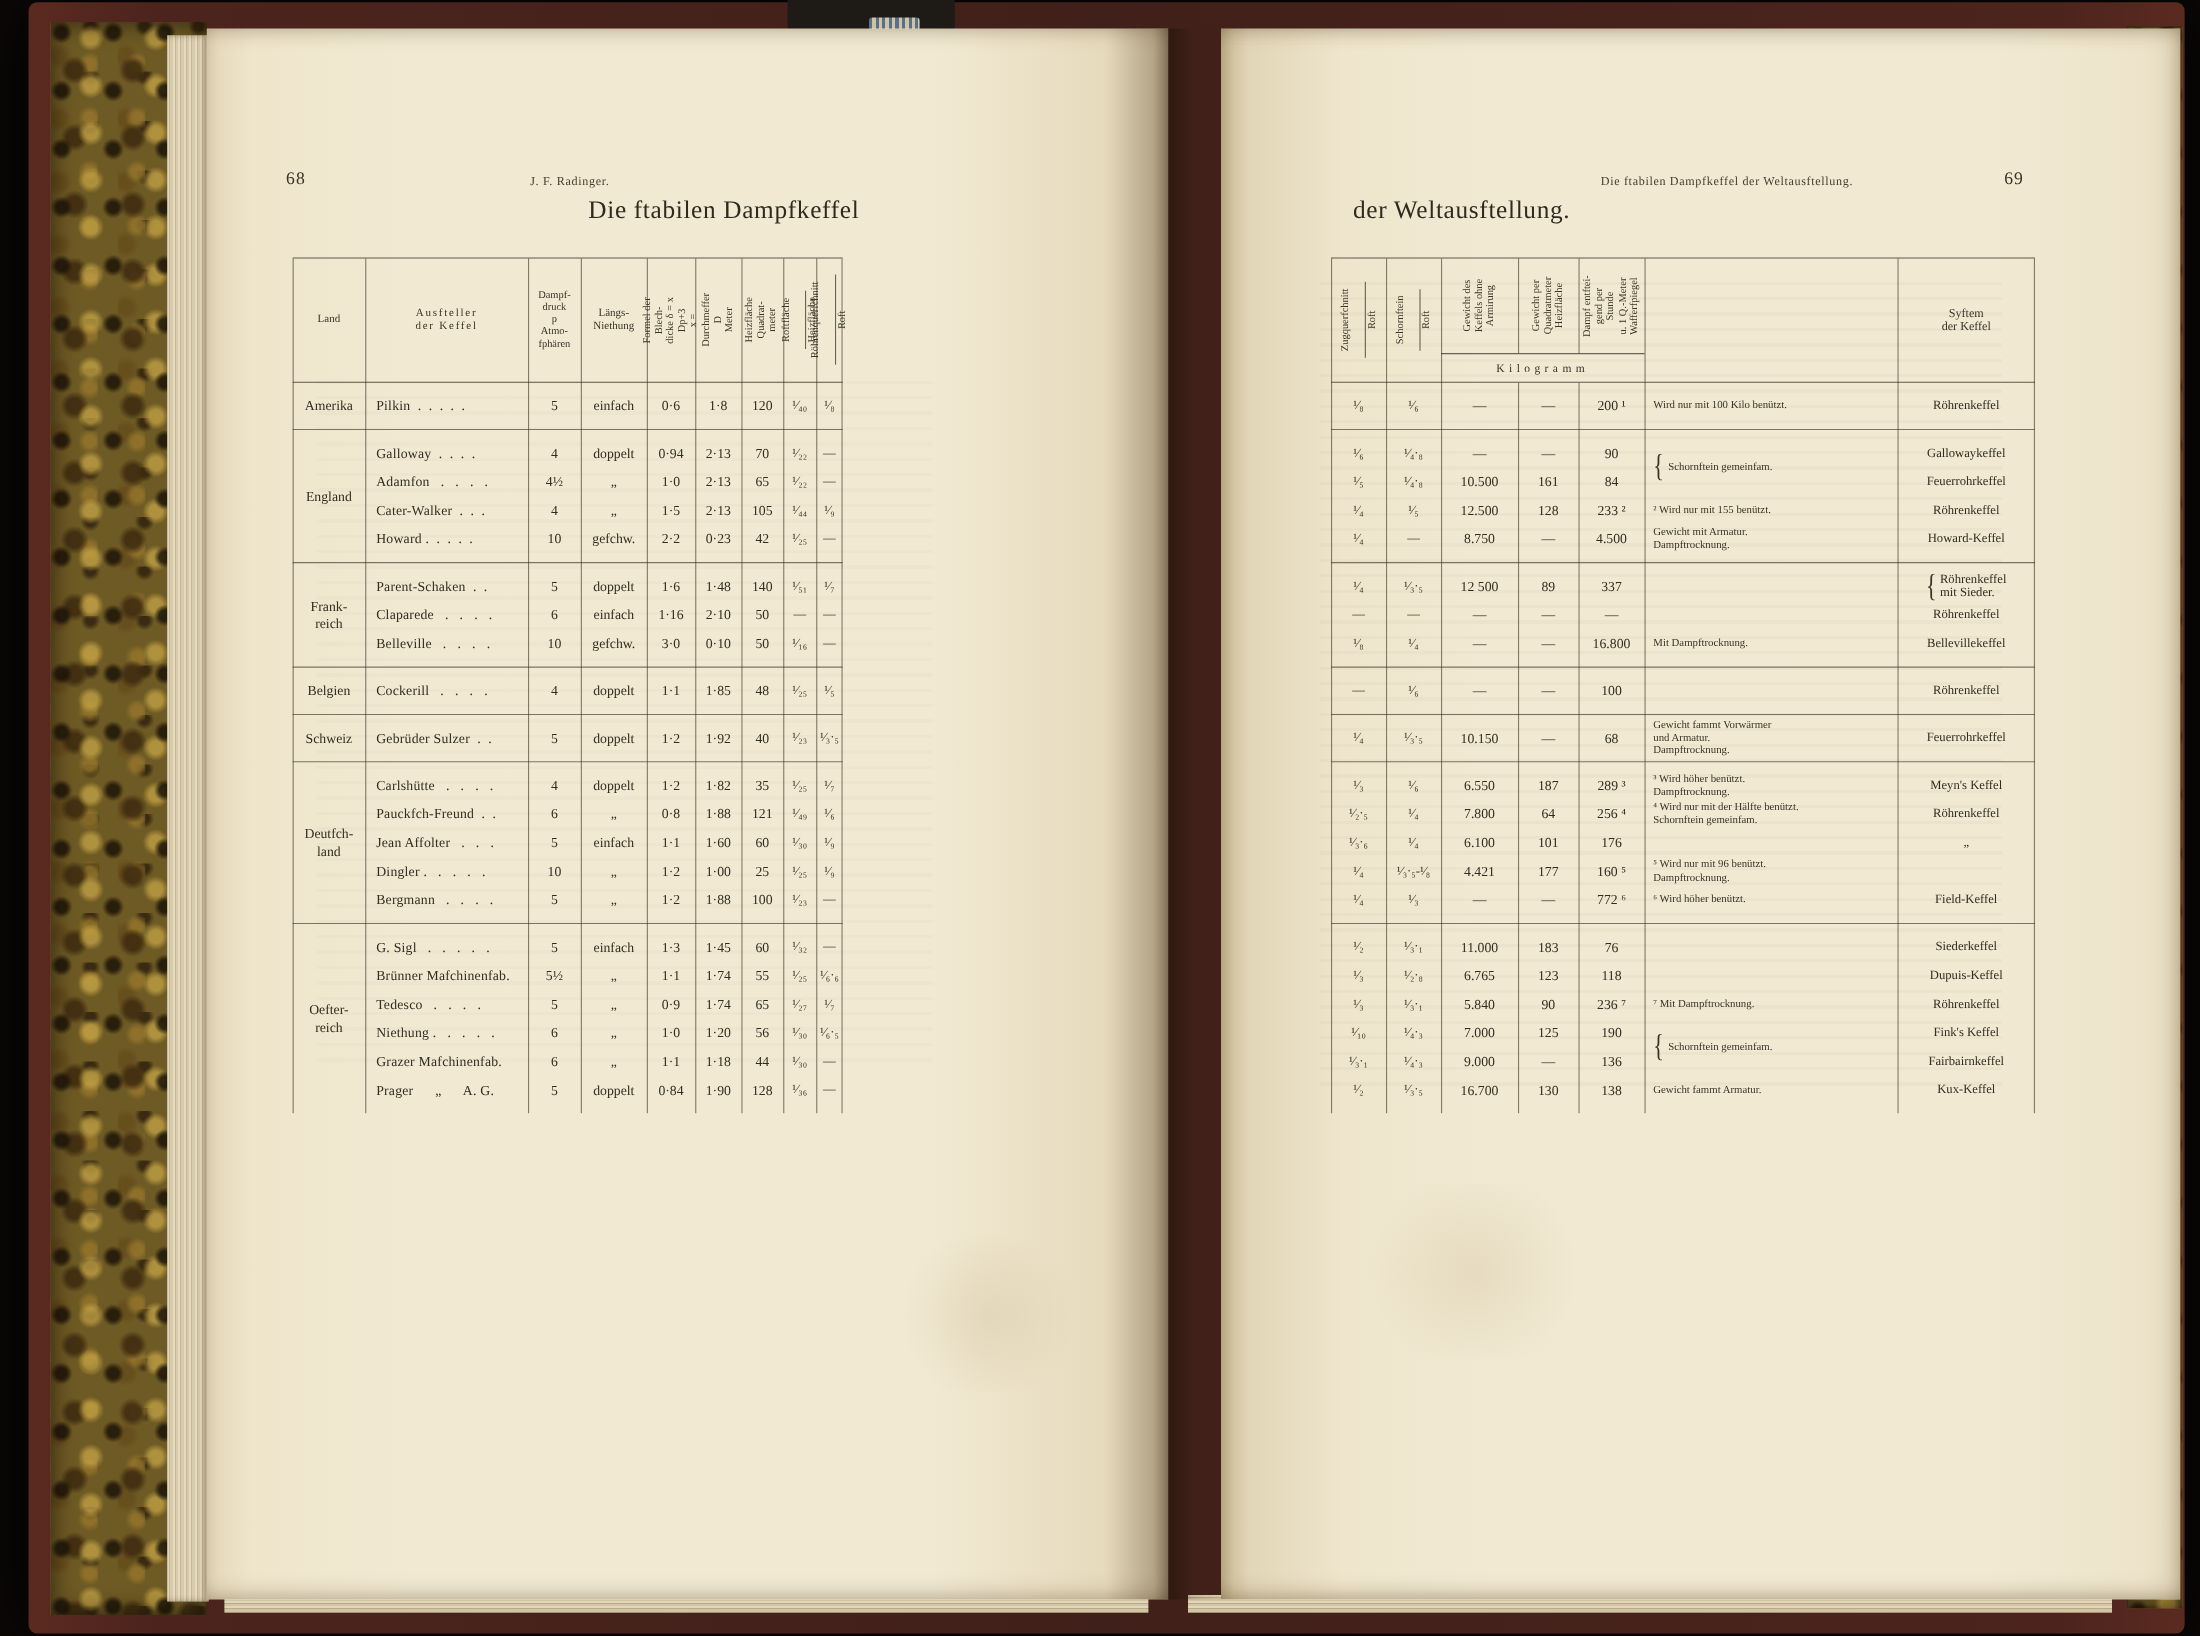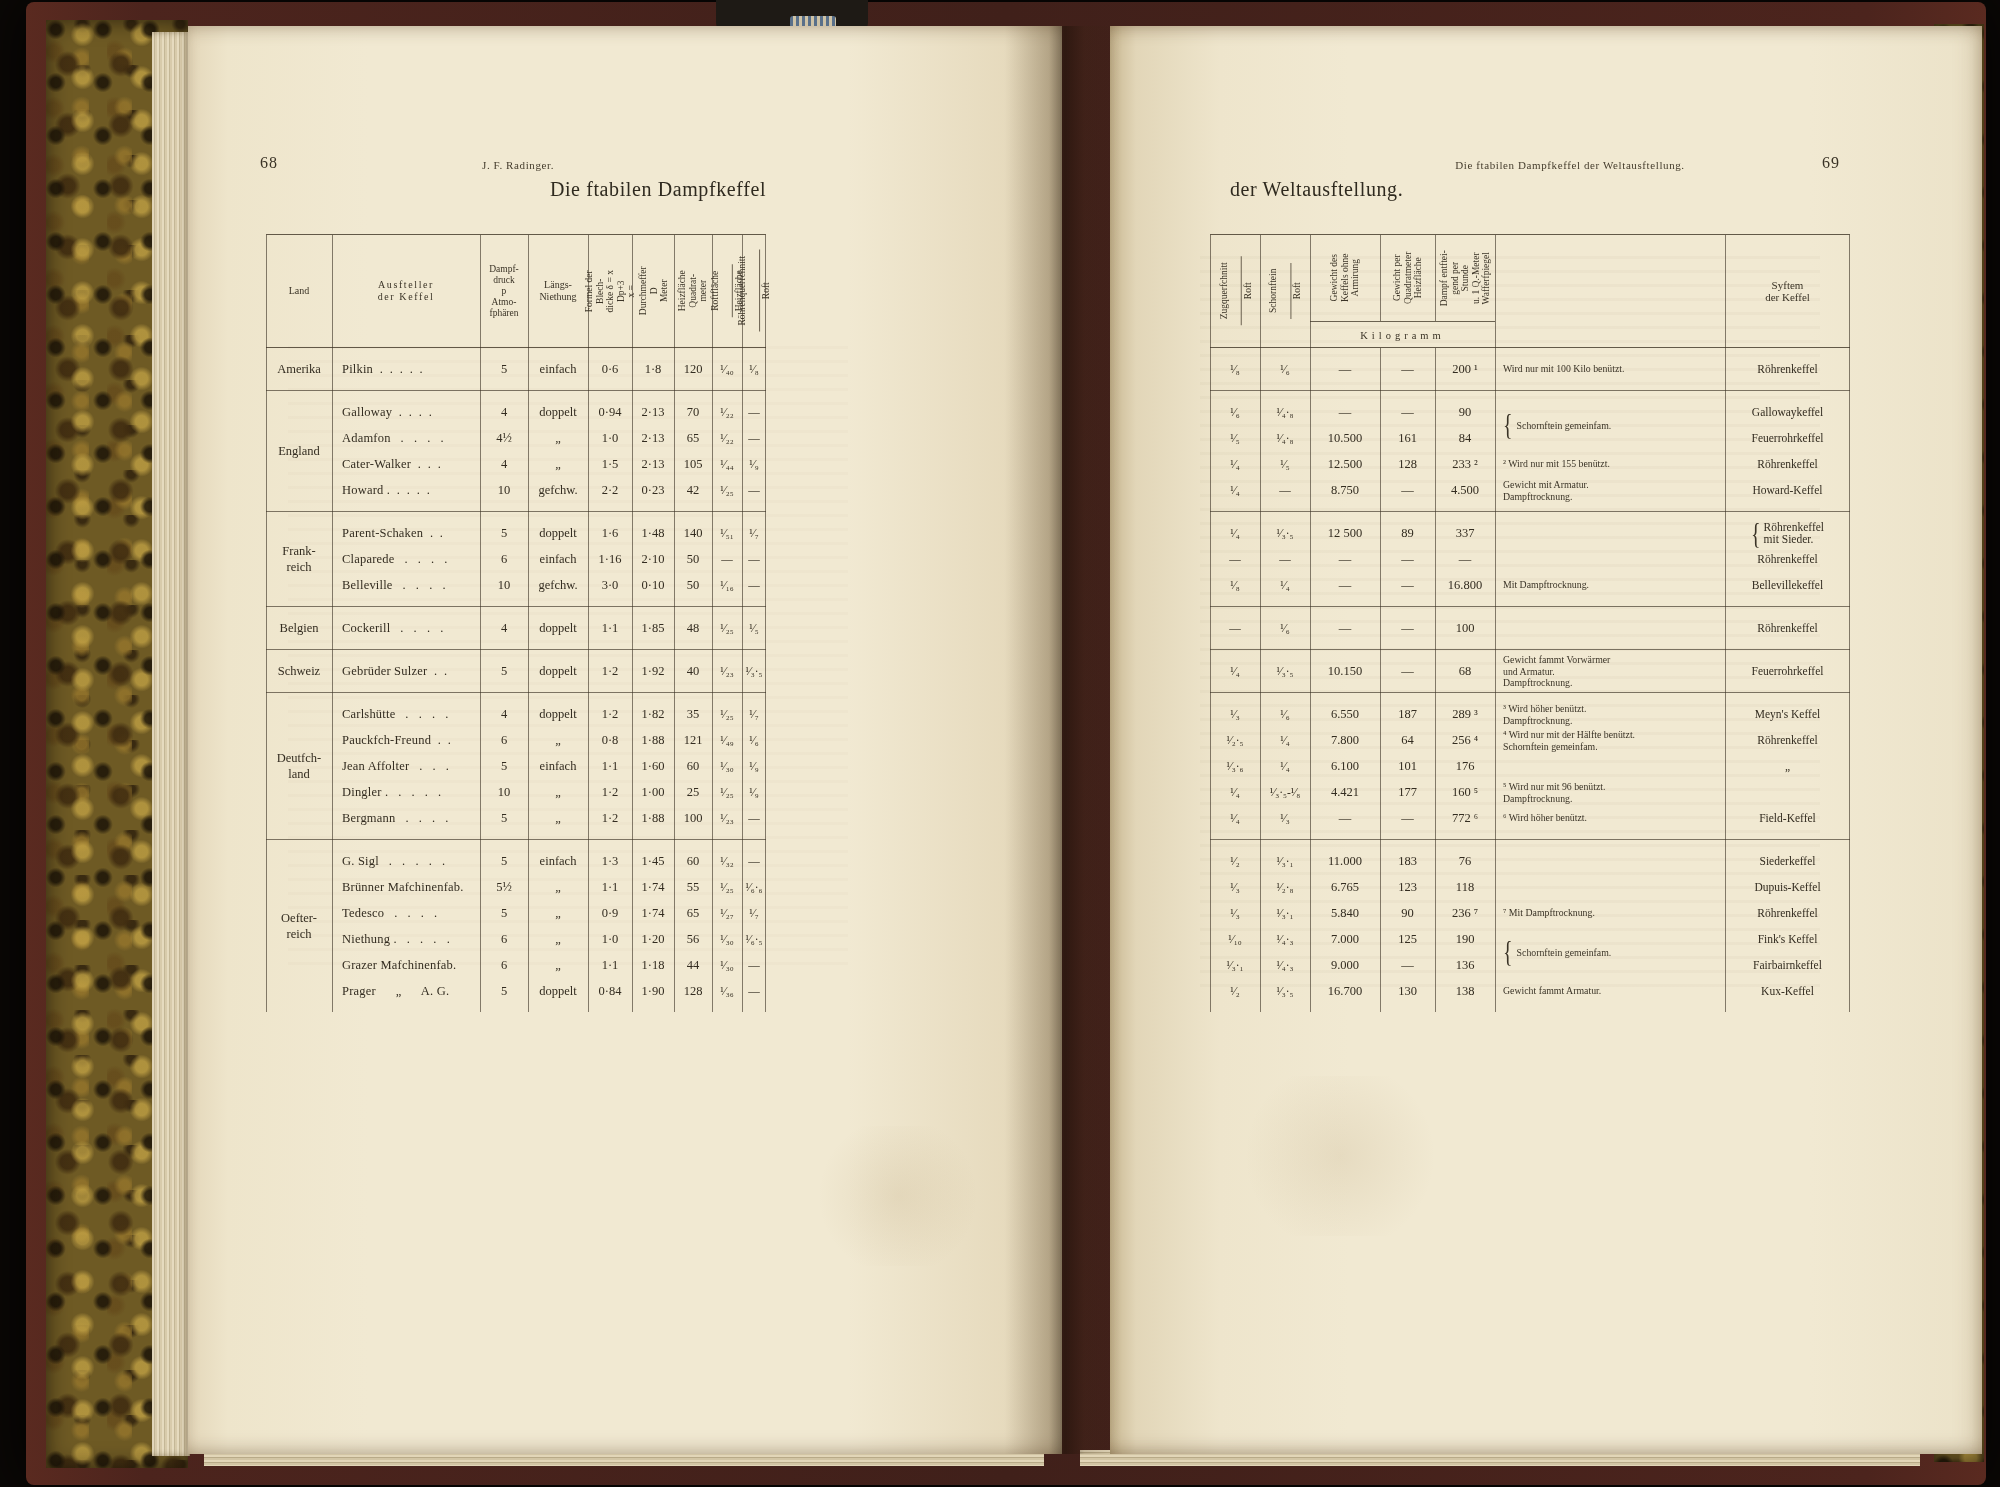--- a/index.html
+++ b/index.html
@@ -46,21 +46,21 @@
     box-shadow:inset 0 10px 18px -10px rgba(90,65,35,.45),inset 0 -12px 20px -12px rgba(90,65,35,.5),inset -16px 0 26px -14px rgba(120,90,50,.4);}
   .gutter{position:absolute;left:1004px;top:26px;width:118px;height:1428px;pointer-events:none;z-index:6;
     background:linear-gradient(90deg,rgba(54,36,16,0) 0,rgba(54,36,16,.22) 38%,rgba(28,17,7,.48) 52%,rgba(54,36,16,.16) 68%,rgba(54,36,16,0) 100%);}
   .ghost{position:absolute;pointer-events:none;
     background:repeating-linear-gradient(180deg,rgba(128,106,74,.085) 0 3px,rgba(128,106,74,0) 3px 14px);
     filter:blur(.7px);}
   .stain{position:absolute;pointer-events:none;background:radial-gradient(circle,rgba(152,120,68,.12),rgba(152,120,68,0) 70%);}
 
   .pgnum{position:absolute;font-size:16px;letter-spacing:1px;color:#3a3326;}
   .runhead{position:absolute;font-size:11px;letter-spacing:.6px;color:#453d2d;text-align:center;}
-  .ptitle{position:absolute;font-size:20px;letter-spacing:.6px;color:#2f2a1f;text-align:center;white-space:nowrap;}
+  .ptitle{position:absolute;font-size:23px;letter-spacing:.6px;color:#2f2a1f;text-align:center;white-space:nowrap;}
 
   .dtable{position:absolute;border-top:1.4px solid rgba(62,52,38,.8);}
   .thead{position:relative;height:112px;border-bottom:1.2px solid rgba(62,52,38,.8);}
   .hc{position:absolute;top:0;height:112px;display:flex;align-items:center;justify-content:center;
       text-align:center;font-size:10px;line-height:12px;white-space:pre-line;color:#3a3326;box-sizing:border-box;}
   .hc.sp{letter-spacing:1.6px;}
   .hc.small{font-size:9.5px;line-height:11px;}
   .hc.rot .rot{width:102px;transform:rotate(-90deg);font-size:9.5px;line-height:10.5px;text-align:center;white-space:pre-line;}
   .hc.rot.short{height:86px;}
   .hc.rot.short .rot{width:80px;}

